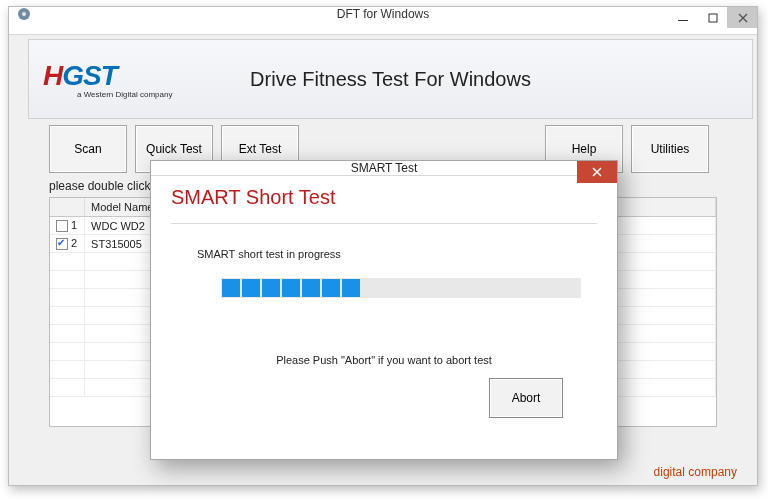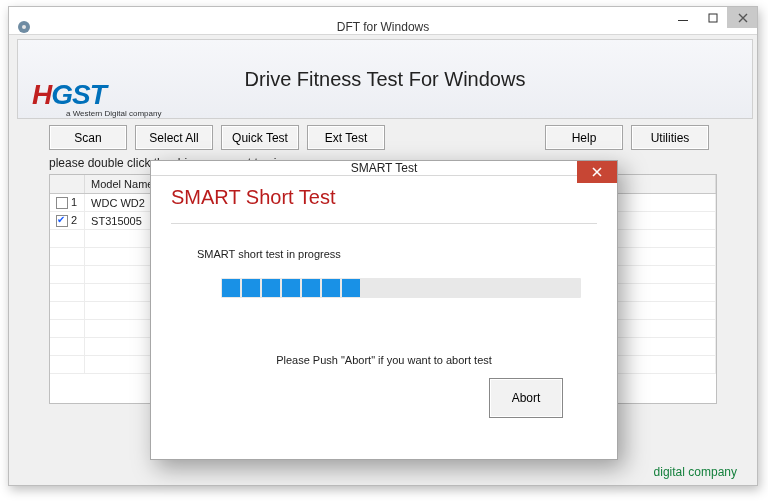--- a/index.html
+++ b/index.html
@@ -20,21 +20,21 @@
       width: 750px; height: 480px;
       border: 1px solid #bdbdbd;
       background: #f0f0f0;
       box-shadow: 2px 4px 10px rgba(0,0,0,0.25);
     }
     .titlebar {
       height: 28px;
       background: #fff;
       border-bottom: 1px solid #d8d8d8;
       display: flex;
-      align-items: flex-end;
+      align-items: flex-start;
       position: relative;
     }
     .titlebar-icon {
       width: 14px; height: 14px;
       margin-left: 8px;
       display: inline-flex;
     }
     .titlebar-title {
       position: absolute;
       left: 50%; transform: translateX(-50%);
@@ -52,27 +52,27 @@
       background: #fff;
       color: #555;
       font-size: 12px;
       border-left: 1px solid transparent;
     }
     .win-btn.close { background: #c9c9c9; color:#555; }
     .win-btn svg { display:block; }
 
     
     .banner {
-      margin: 4px 4px 0 8px;
+      margin: 4px 4px 0 19px;
       height: 80px;
       background: linear-gradient(#f6f7fa,#eceef3);
       border: 1px solid #d0d0d0;
       position: relative;
       display: flex;
-      align-items: flex-end;
+      align-items: center;
     }
     .logo {
       margin-left: 14px;
       display: flex; flex-direction: column; align-items: flex-start;
       color: #0070ba;
       font-weight: 900;
       font-style: italic;
       font-size: 28px;
       letter-spacing: -1px;
     }
@@ -107,21 +107,21 @@
       white-space: nowrap;
     }
 
     
     .toolbar {
       display: flex;
       gap: 0;
       padding: 6px 40px 0 40px;
     }
     .tb-btn {
-      width: 78px; height: 25px;
+      width: 78px; height: 48px;
       border: 1px solid #a5a5a5;
       background: #f3f3f3;
       font-size: 12px;
       display:flex; align-items:center; justify-content:center;
       margin-right: 8px;
       box-shadow: inset 0 0 0 1px #fff;
     }
     .tb-spacer { flex: 1; }
 
     .hint {
@@ -174,21 +174,21 @@
       color:#1a5cff;
       position:absolute;
       left:0; top:-2px;
     }
 
     .footer {
       position:absolute;
       right: 20px;
       bottom: 6px;
       font-size: 12px;
-      color:#15803d;
+      color:#c2410c;
     }
 
     
     .modal {
       position: absolute;
       left: 150px; top: 160px;
       width: 468px; height: 300px;
       border: 1px solid #a7a7a7;
       background: #fff;
       box-shadow: 6px 8px 22px rgba(0,0,0,0.35);
@@ -301,21 +301,20 @@
       <span>
         <span class="red">H</span><span>GST</span>
       </span>
       <small>a Western Digital company</small>
     </div>
     <div class="banner-title">Drive Fitness Test For Windows</div>
   </div>
 
   <div class="toolbar">
     <div class="tb-btn">Scan</div>
-    <div class="tb-btn">Select All</div>
     <div class="tb-btn">Quick Test</div>
     <div class="tb-btn">Ext Test</div>
     <div class="tb-spacer"></div>
     <div class="tb-btn">Help</div>
     <div class="tb-btn">Utilities</div>
   </div>
 
   <div class="hint">please double click the drive you want to view</div>
 
   <div class="grid-frame">

